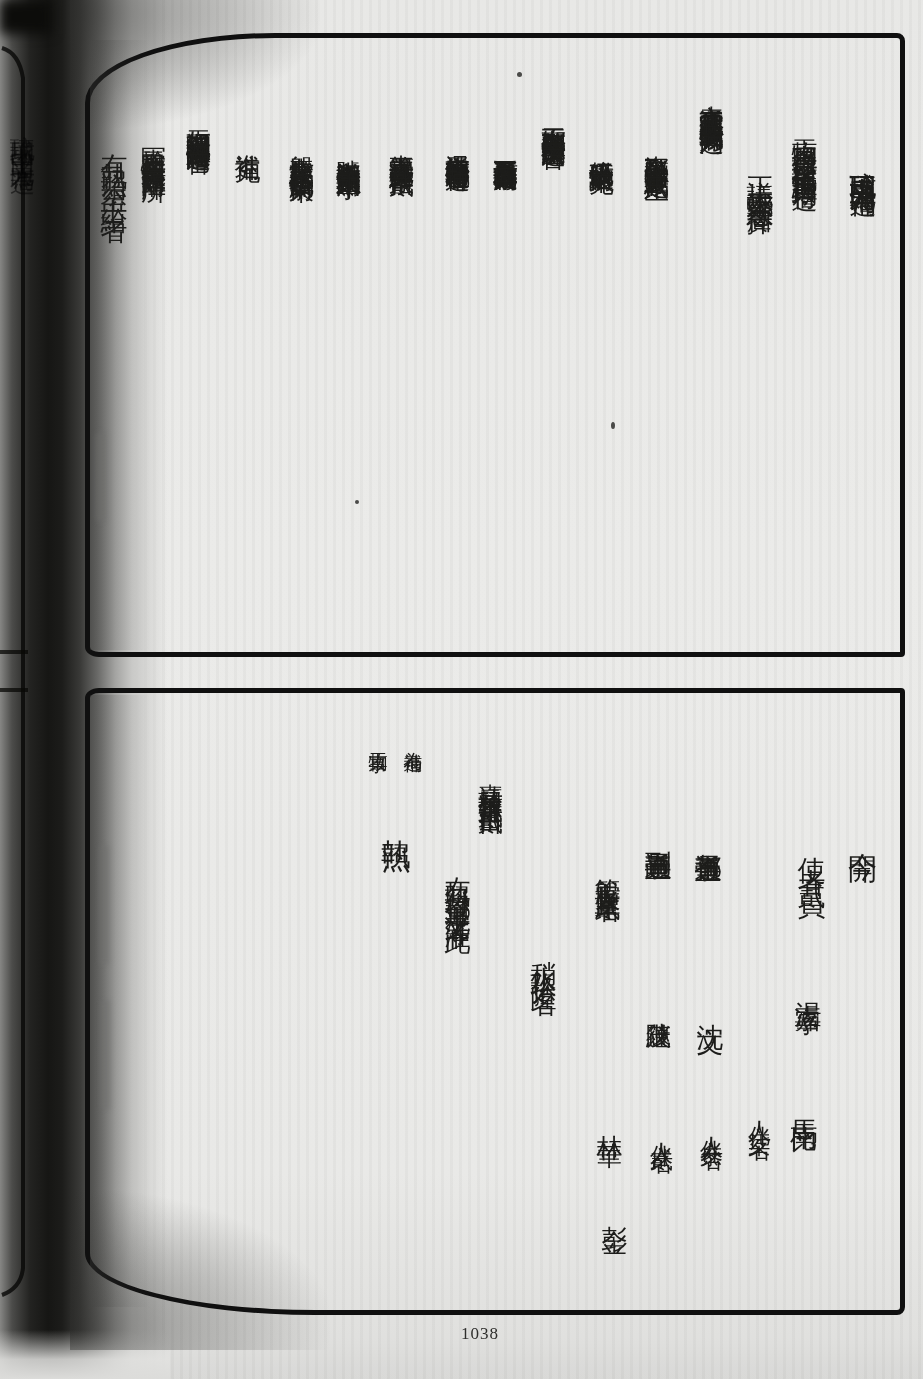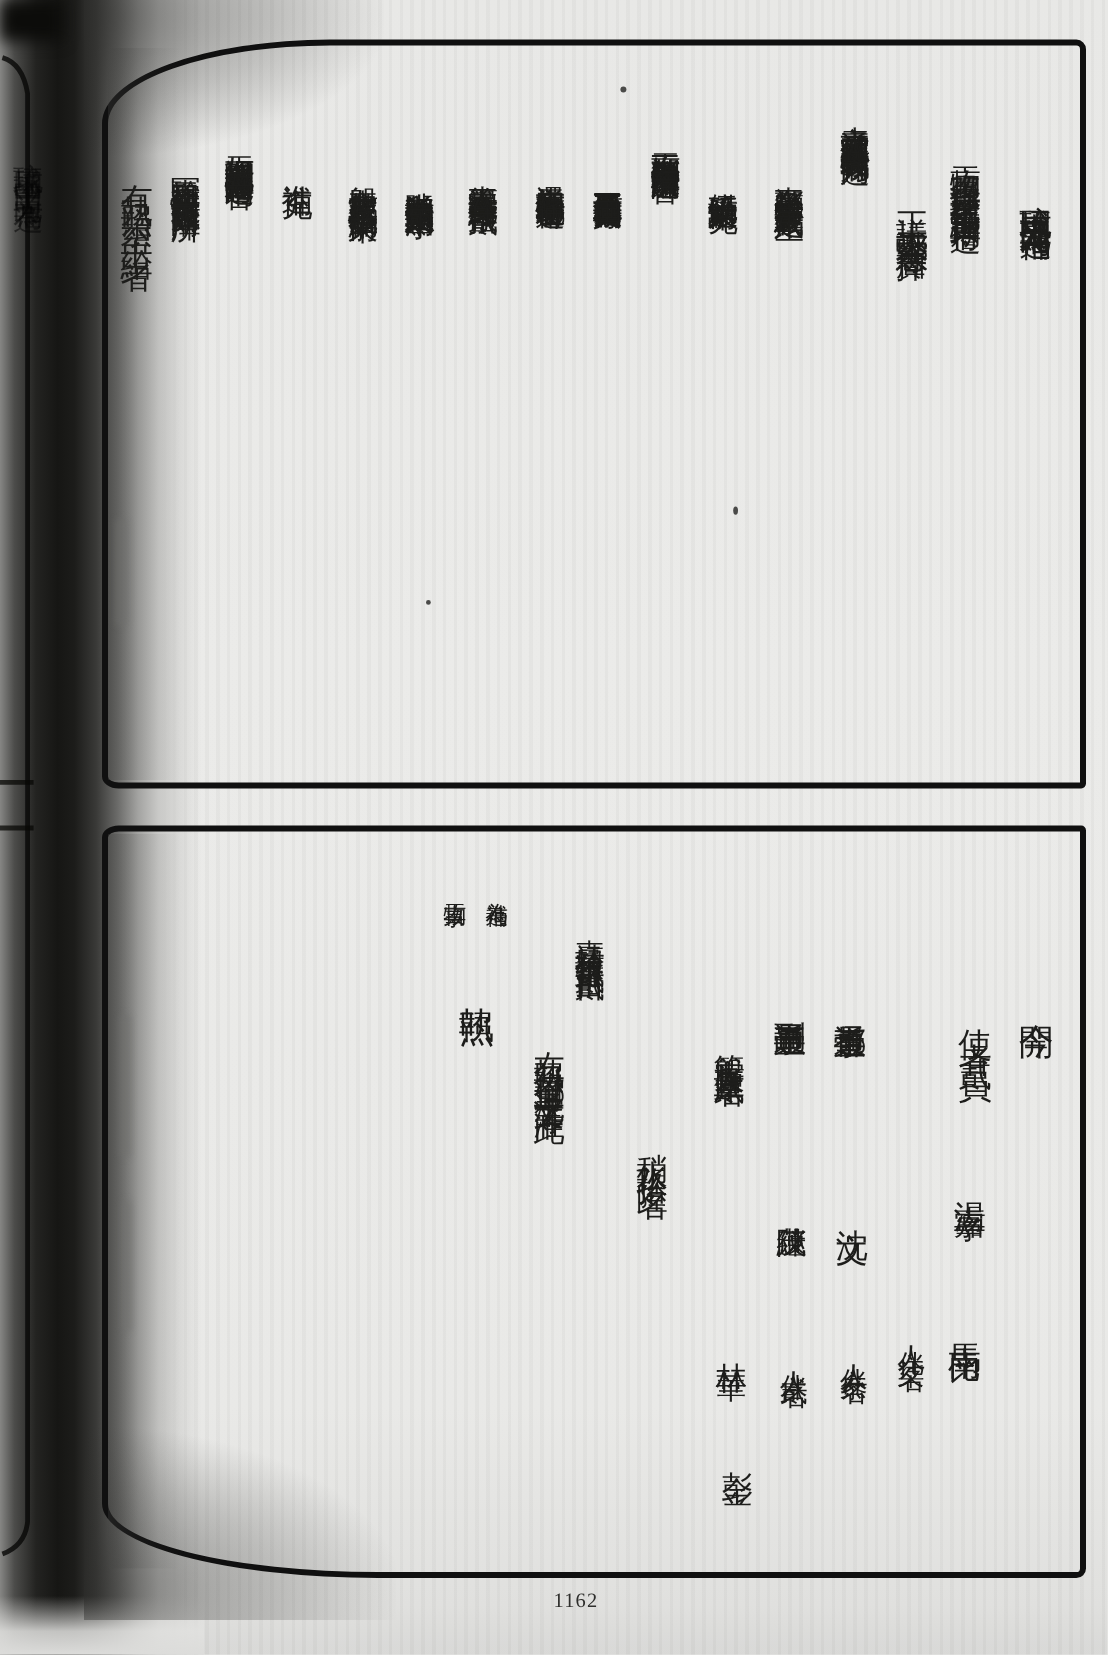--- a/index.html
+++ b/index.html
@@ -193,16 +193,16 @@
   <div class="vt ann-s2">貢物事</div>
   <div class="vt ann-lg">執照</div>
 
   <div class="smudge sm1"></div>
   <div class="smudge sm2"></div>
   <div class="smudge sm3"></div>
   <div class="speck sp1"></div>
   <div class="speck sp2"></div>
   <div class="speck sp3"></div>
 
-  <div class="page-num">1162</div>
+  <div class="page-num">1038</div>
 
   <div class="gutter-fade-bottom"></div>
 </div>
 
 </body></html>

